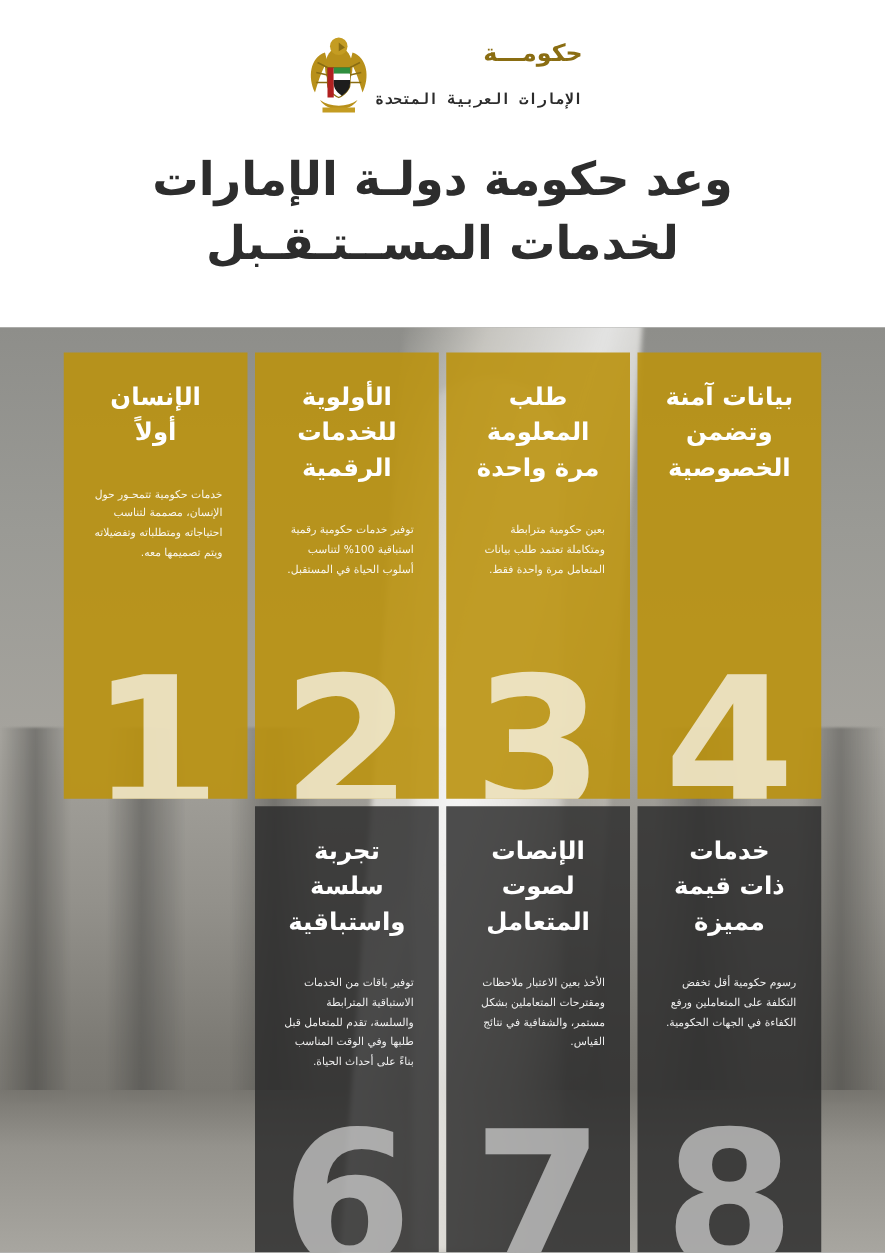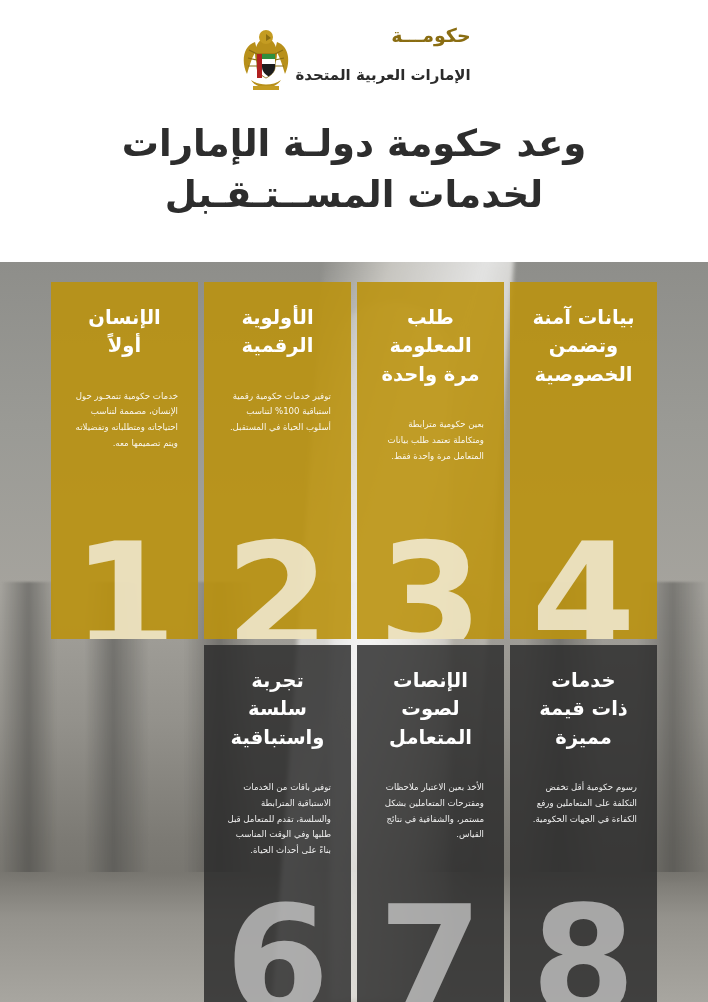--- a/index.html
+++ b/index.html
@@ -17,20 +17,21 @@
 
   
   .header {
     height: 262px;
     background: #ffffff;
     position: relative;
   }
   .emblem-row {
     display: flex;
     flex-direction: row;
+    align-items: center;
     justify-content: center;
     gap: 0;
     padding-top: 24px;
   }
   .emblem {
     width: 58px;
     height: 72px;
     position: relative;
     flex: 0 0 auto;
   }
@@ -40,24 +41,25 @@
     line-height: 1.25;
     color: #8a6d12;
   }
   .emblem-text .line1 {
     font-size: 19px;
     font-weight: bold;
     color: #8a6d12;
     letter-spacing: 1px;
   }
   .emblem-text .line2 {
-    font-size: 15px;
+    font-size: 12px;
     font-weight: bold;
     color: #2b2b2b;
     margin-top: 18px;
+    font-family: Liberation Mono, monospace;
   }
 
   .main-title {
     margin: 22px 44px 0 44px;
     text-align: center;
     color: #2d2d2d;
     font-weight: bold;
     font-size: 37px;
     line-height: 1.38;
     letter-spacing: 0px;
@@ -245,20 +247,21 @@
         <div>المعلومة</div>
         <div>مرة واحدة</div>
       </div>
       <div class="card-desc">بعين حكومية مترابطة ومتكاملة تعتمد طلب بيانات المتعامل مرة واحدة فقط.</div>
       <div class="card-num">3</div>
     </div>
 
     <div class="card gold">
       <div class="card-title">
         <div>الأولوية</div>
+        <div>للخدمات</div>
         <div>الرقمية</div>
       </div>
       <div class="card-desc">توفير خدمات حكومية رقمية استباقية 100% لتناسب أسلوب الحياة في المستقبل.</div>
       <div class="card-num">2</div>
     </div>
 
     <div class="card gold">
       <div class="card-title">
         <div>الإنسان</div>
         <div>أولاً</div>

